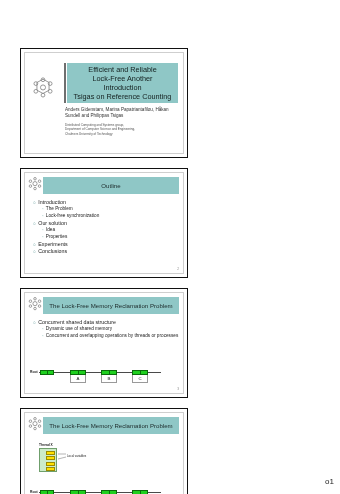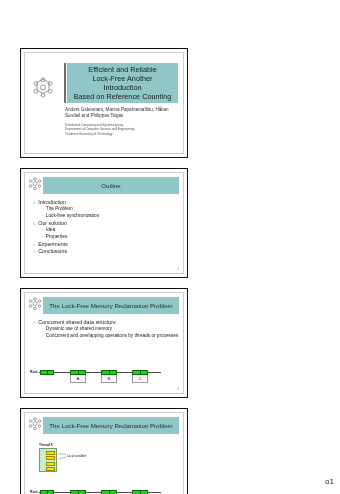--- a/index.html
+++ b/index.html
@@ -75,21 +75,21 @@
                 <circle cx="7" cy="12" r="3.4"></circle>
             <circle cx="20" cy="19" r="4.6"></circle>
           </g>
             </svg>
         </span>
         <div class="t-rule"></div>
         <div class="t-bar">
           <div>Efficient and Reliable</div>
           <div>Lock-Free Another</div>
           <div>Introduction</div>
-          <div>Based on Reference Counting</div>
+          <div>Tsigas on Reference Counting</div>
         </div>
         <div class="authors">Anders Gidenstam, Marina Papatriantafilou, Håkan Sundell and Philippas Tsigas</div>
         <div class="affil">
           <div>Distributed Computing and Systems group,</div>
           <div>Department of Computer Science and Engineering,</div>
           <div>Chalmers University of Technology</div>
         </div>
       </div>
     </div>
 

